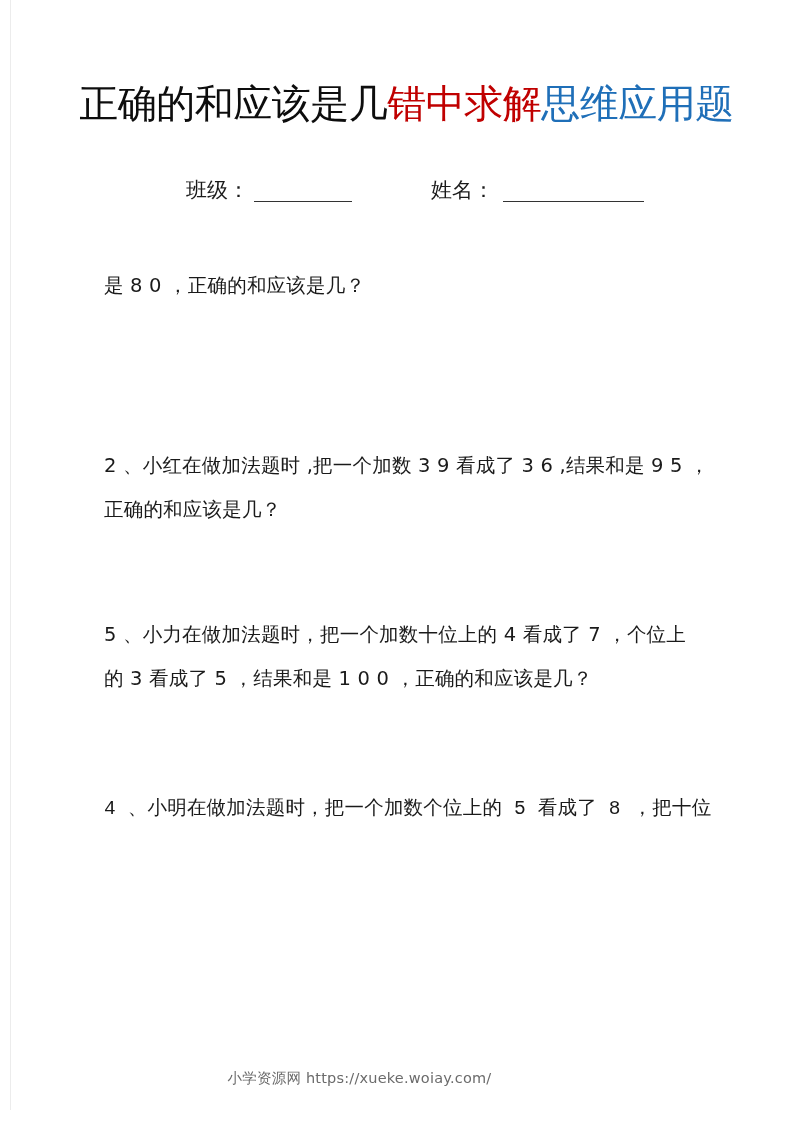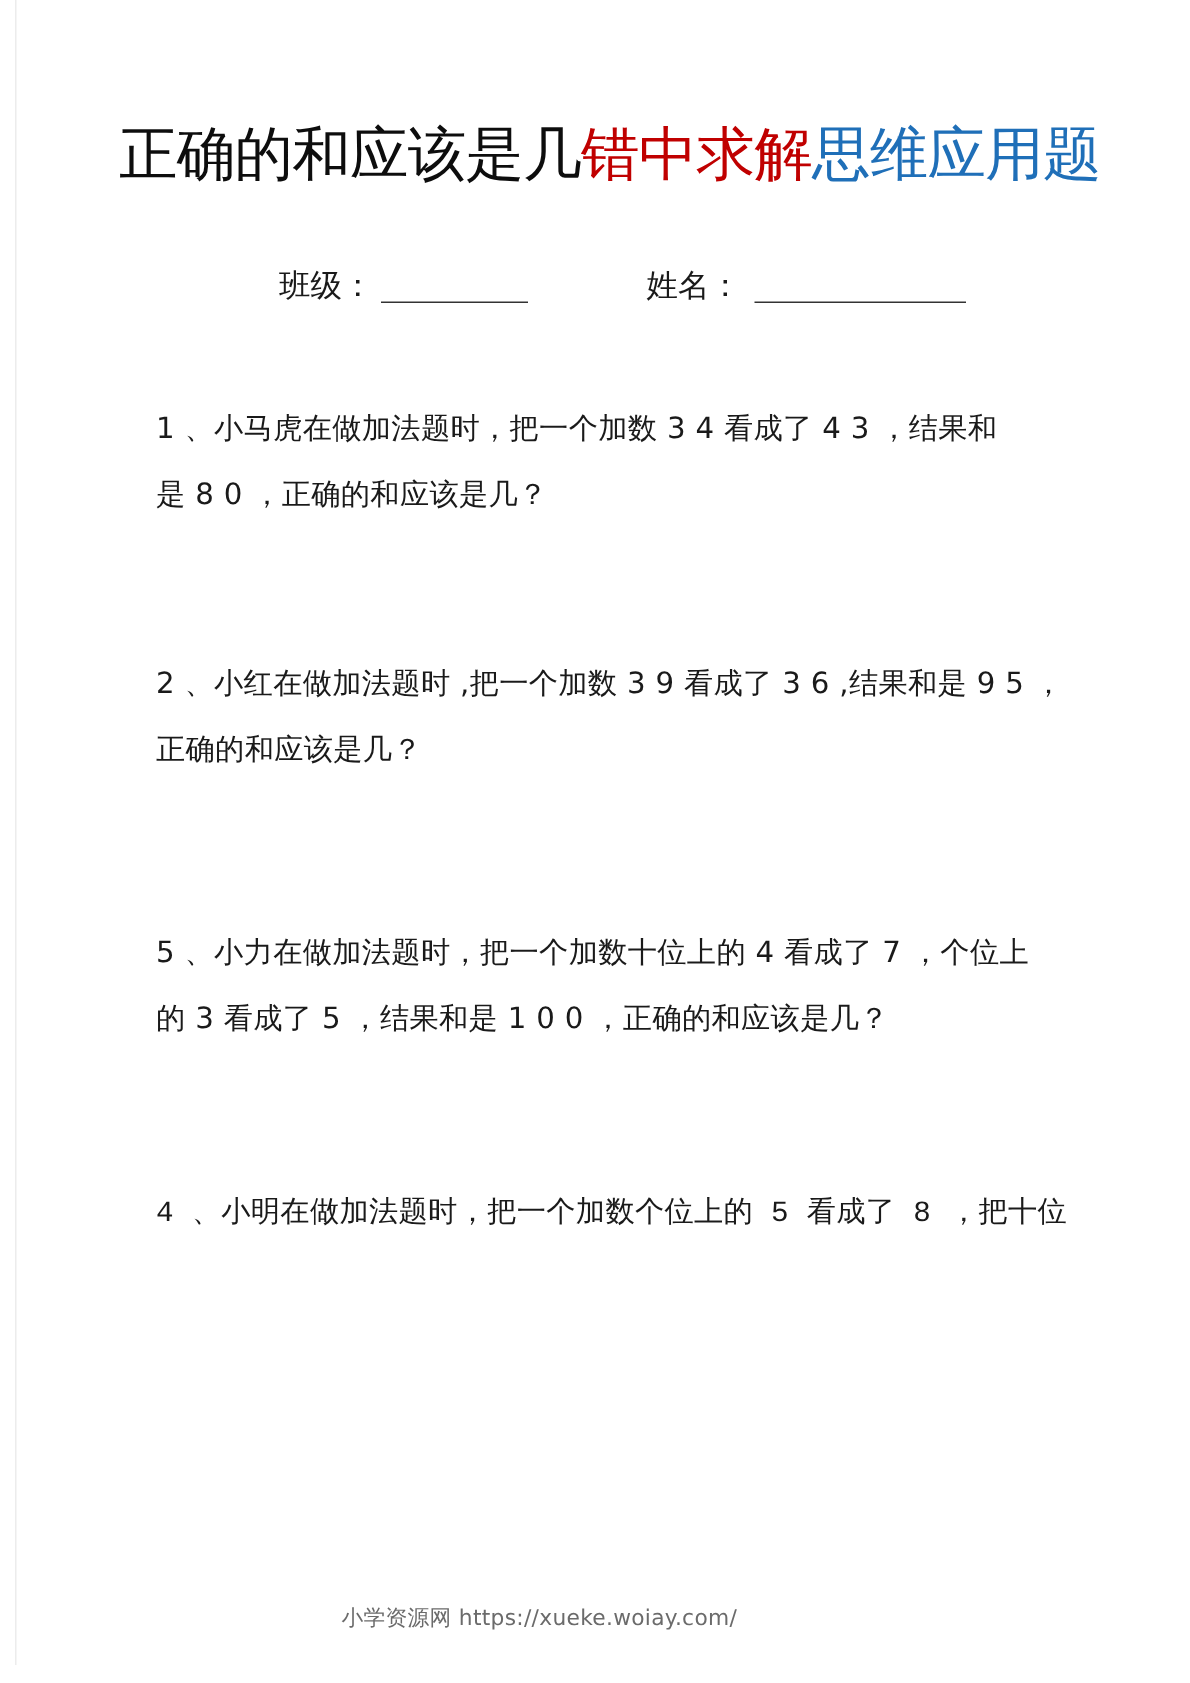--- a/index.html
+++ b/index.html
@@ -95,25 +95,24 @@
 </h1>
 
 <div class="info-row">
   <span class="info-label" style="left:186px;">班级：</span>
   <div class="blank-line" style="left:254px;width:98px;"></div>
   <span class="info-label" style="left:431px;">姓名：</span>
   <div class="blank-line" style="left:503px;width:141px;"></div>
 </div>
 
 <div class="question" style="top:264px;">
-  <span class="line">1 、小马虎在做加法题时，把一个加数 3 4 看成了 4 3 ，结果和</span>
   <span class="line">是 8 0 ，正确的和应该是几？</span>
 </div>
 
-<div class="question" style="top:434px;">
+<div class="question" style="top:444px;">
   <span class="line">2 、小红在做加法题时 ,把一个加数 3 9 看成了 3 6  ,结果和是 9 5 ，</span>
   <span class="line">正确的和应该是几？</span>
 </div>
 
 <div class="question" style="top:613px;">
   <span class="line">5 、小力在做加法题时，把一个加数十位上的 4 看成了 7 ，个位上</span>
   <span class="line">的 3 看成了 5 ，结果和是 1 0 0 ，正确的和应该是几？</span>
 </div>
 
 <div class="question" style="top:787px;font-family:Liberation Mono, monospace;">

